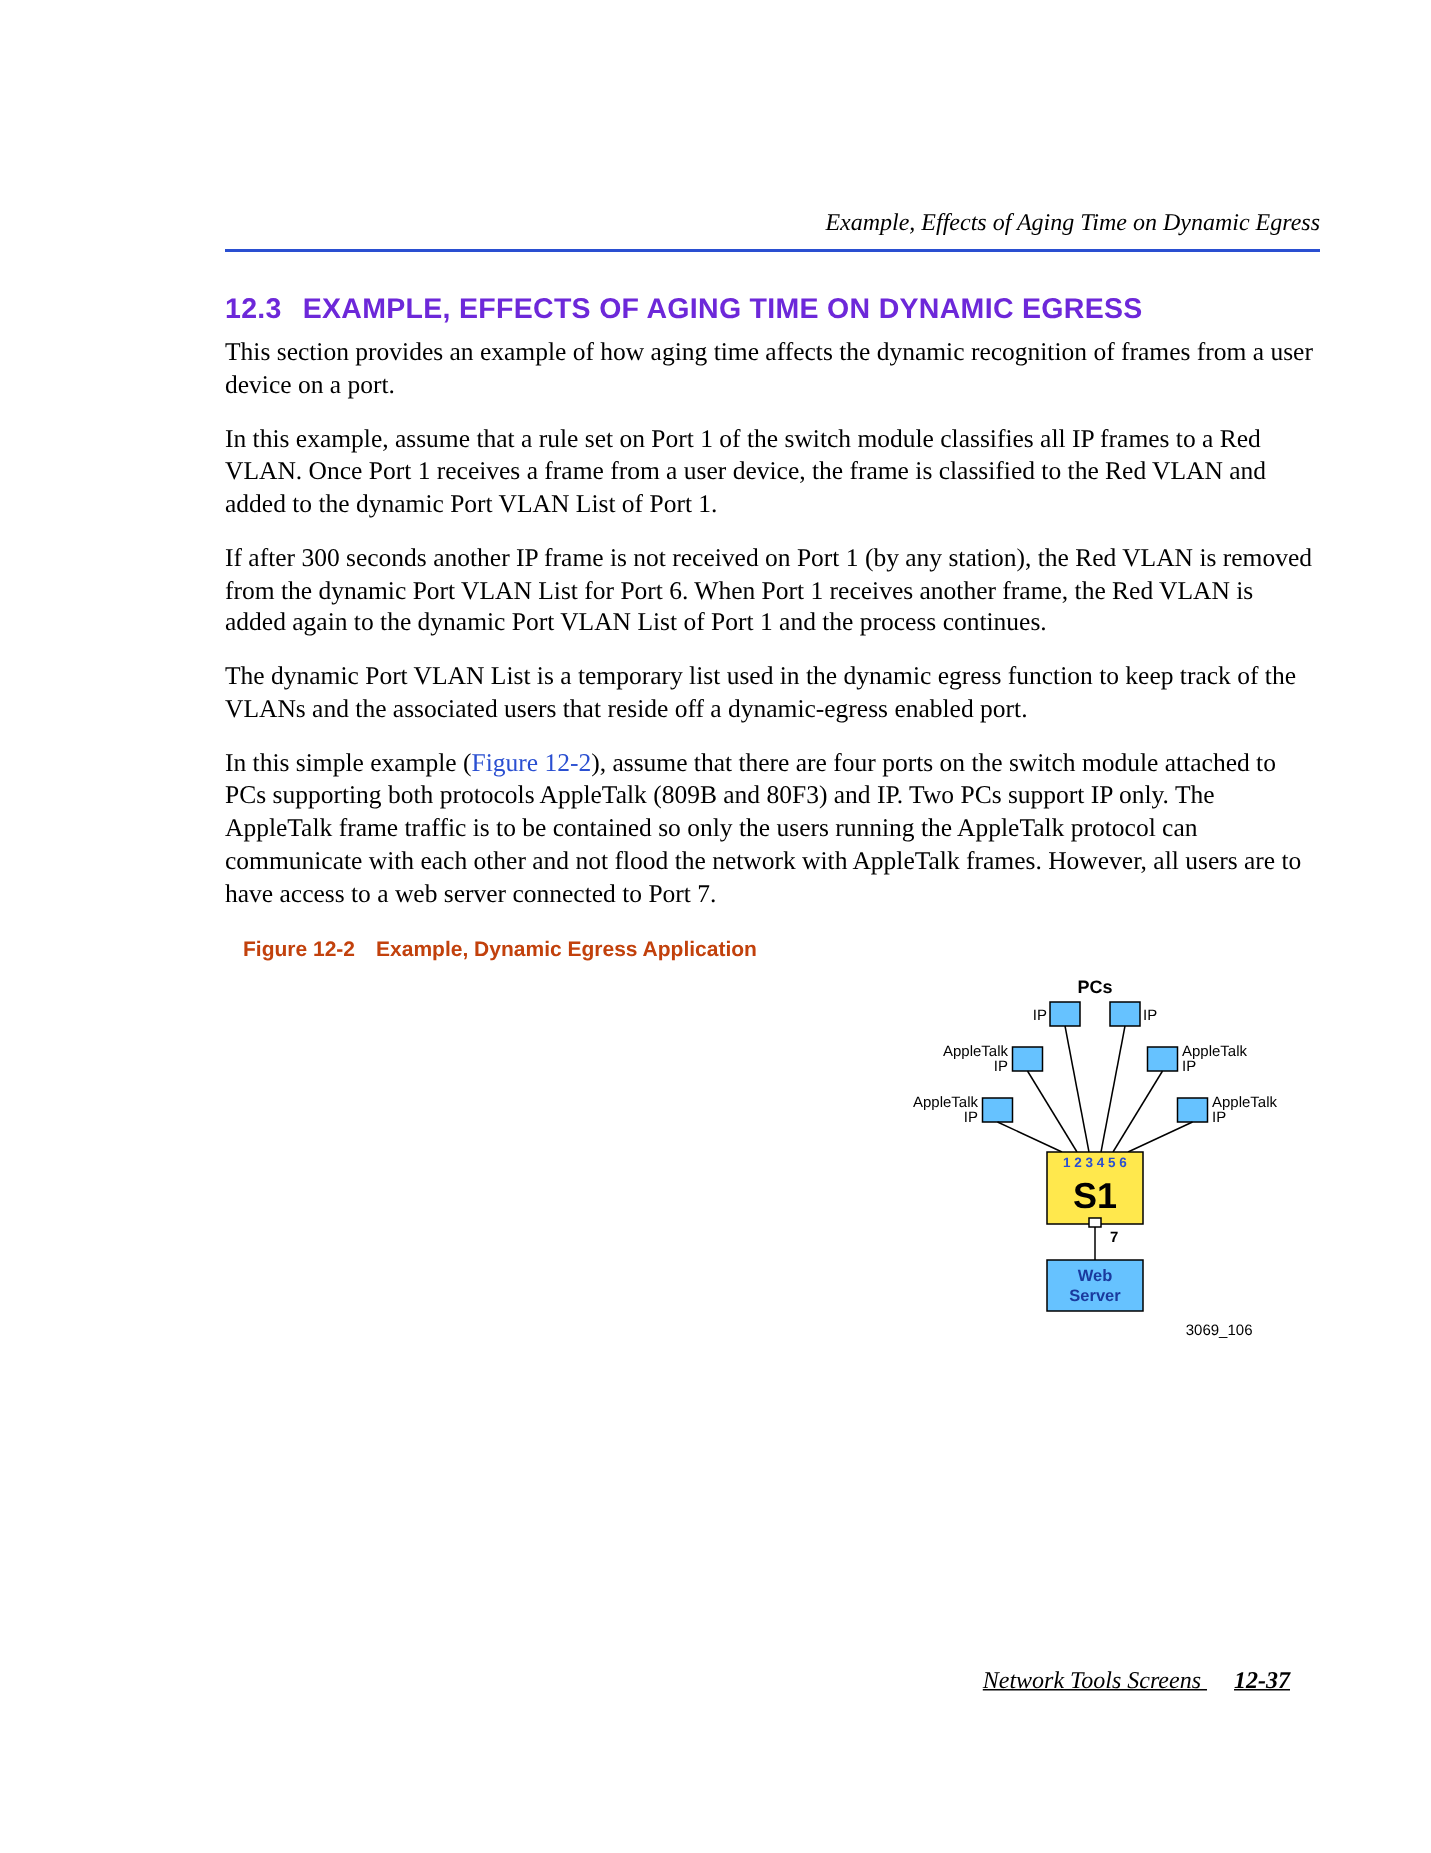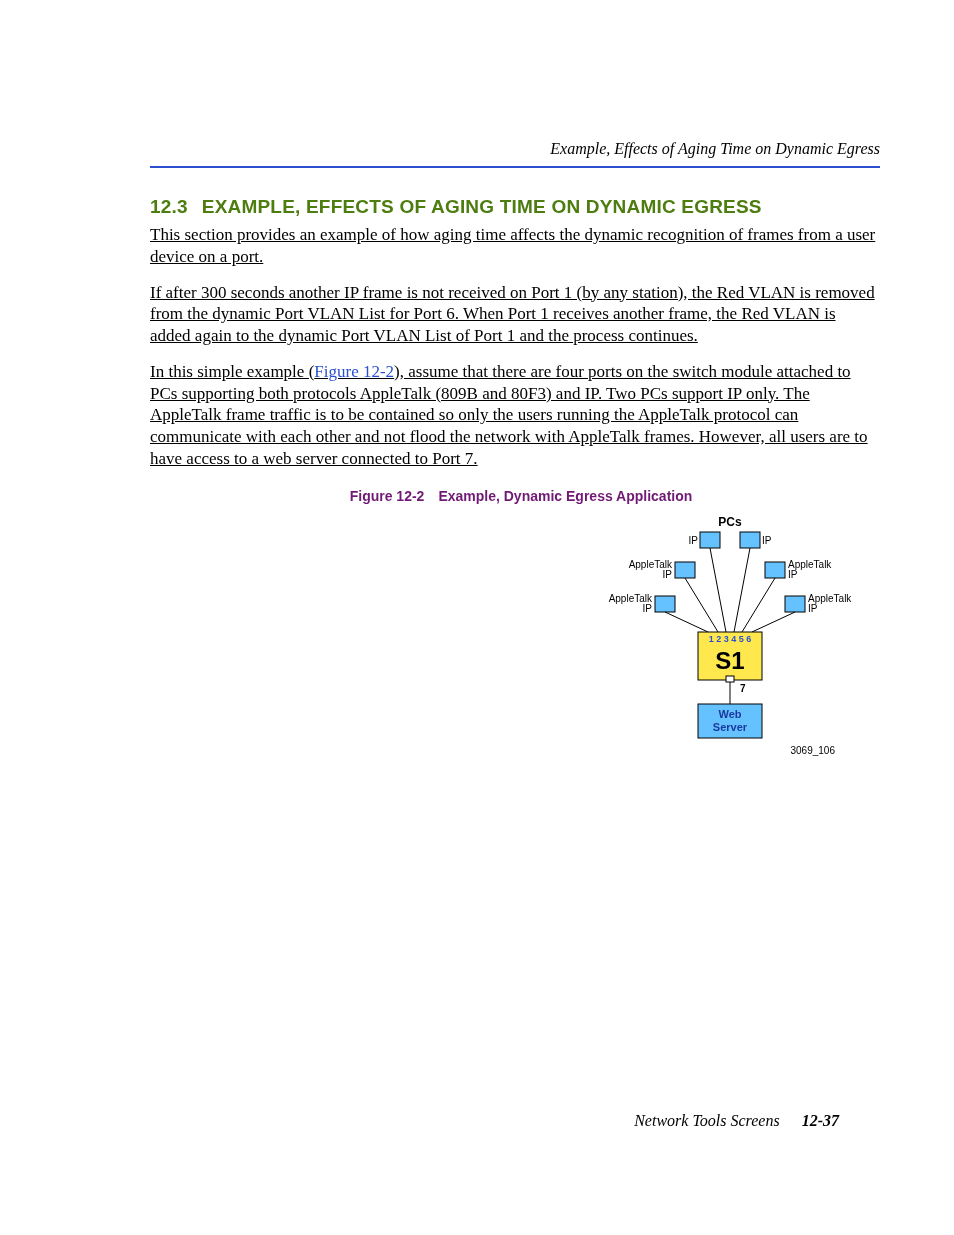--- a/index.html
+++ b/index.html
@@ -20,71 +20,72 @@
     font-style: italic;
     font-size: 16px;
     margin-bottom: 8px;
   }
   .head-rule {
     border: none;
     border-top: 2px solid #2a4fd1;
     margin: 0 0 28px 0;
   }
   h2 {
-    color: #4d7c0f;
+    color: #6d28d9;
     font-family: Arial, Helvetica, sans-serif;
     font-size: 19px;
     font-weight: bold;
     margin: 24px 0 6px 0;
     letter-spacing: 0.2px;
   }
   h2 .secnum { margin-right: 14px; }
   p.body {
     font-size: 17px;
     line-height: 1.28;
     margin: 6px 0 14px 0;
-    text-decoration: underline;
   }
   .fig-caption {
-    color: #701a75;
+    color: #c2410c;
     font-family: Arial, Helvetica, sans-serif;
     font-weight: bold;
     font-size: 14px;
     margin: 18px 0 10px 12px;
-    text-align: center;
   }
   .fig-caption .fignum { margin-right: 14px; }
   a.link { color: #2a4fd1; text-decoration: none; }
   .diagram-wrap {
     width: 100%;
     display: flex;
     justify-content: flex-end;
   }
   svg.diagram { display: block; }
   .footer {
     position: absolute;
     bottom: 105px;
-    right: 115px;
+    right: 94px;
     font-style: italic;
     font-size: 16px;
+    text-decoration: underline;
   }
   .footer .pnum { font-weight: bold; font-style: italic; margin-left: 18px; }
 </style>
 </head>
 <body>
 
 <div class="page">
   <div class="running-head">Example, Effects of Aging Time on Dynamic Egress</div>
   <hr class="head-rule">
 
   <h2>
     <span class="secnum">12.3</span><span>EXAMPLE, EFFECTS OF AGING TIME ON DYNAMIC EGRESS</span>
   </h2>
   <p class="body">This section provides an example of how aging time affects the dynamic recognition of frames from a user device on a port.</p>
+  <p class="body">In this example, assume that a rule set on Port 1 of the switch module classifies all IP frames to a Red VLAN. Once Port 1 receives a frame from a user device, the frame is classified to the Red VLAN and added to the dynamic Port VLAN List of Port 1.</p>
   <p class="body">If after 300 seconds another IP frame is not received on Port 1 (by any station), the Red VLAN is removed from the dynamic Port VLAN List for Port 6. When Port 1 receives another frame, the Red VLAN is added again to the dynamic Port VLAN List of Port 1 and the process continues.</p>
+  <p class="body">The dynamic Port VLAN List is a temporary list used in the dynamic egress function to keep track of the VLANs and the associated users that reside off a dynamic-egress enabled port.</p>
 
   <p class="body">
     <span>In this simple example (</span><a href="#" class="link">Figure 12-2</a><span>), assume that there are four ports on the switch module attached to PCs supporting both protocols AppleTalk (809B and 80F3) and IP. Two PCs support IP only. The AppleTalk frame traffic is to be contained so only the users running the AppleTalk protocol can communicate with each other and not flood the network with AppleTalk frames. However, all users are to have access to a web server connected to Port 7.</span>
   </p>
 
   <div class="fig-caption">
     <span class="fignum">Figure 12-2</span><span>Example, Dynamic Egress Application</span>
   </div>
 
   <div class="diagram-wrap">

